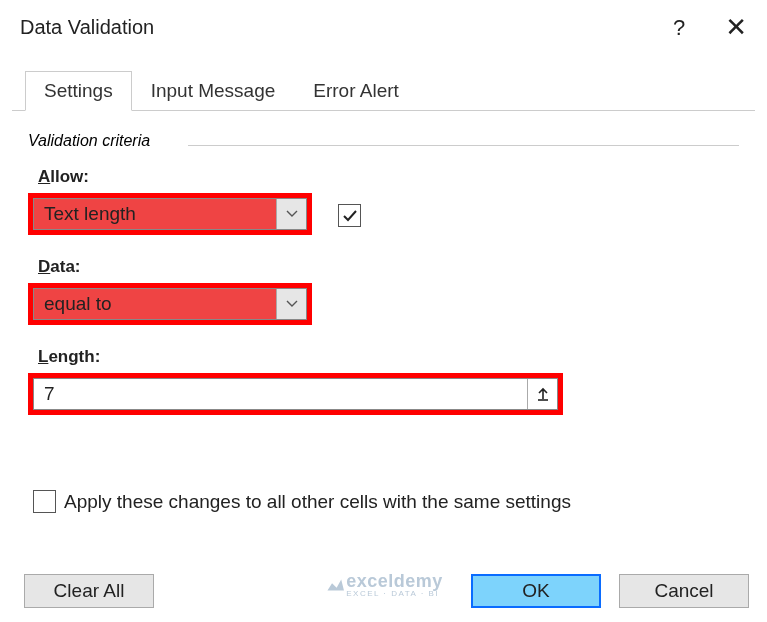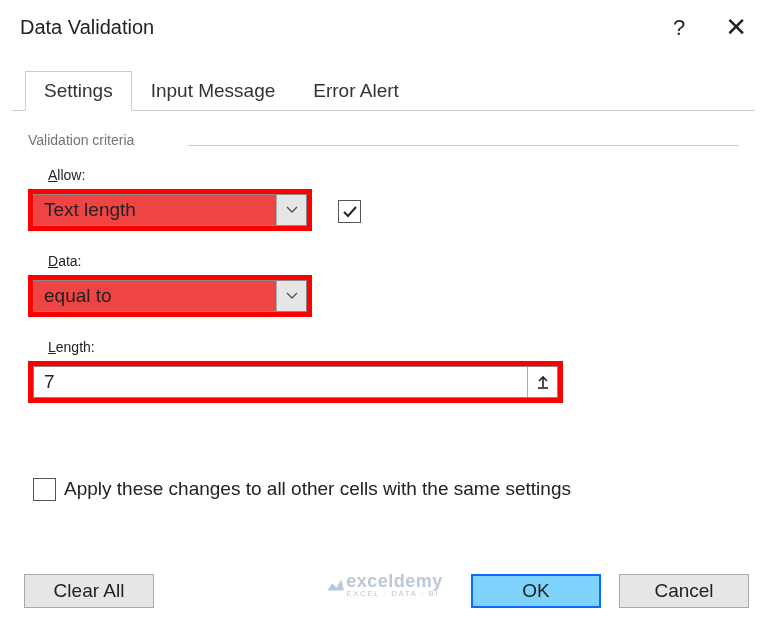--- a/index.html
+++ b/index.html
@@ -12,44 +12,44 @@
 .close-btn { font-size: 26px; color: #222; cursor: pointer; font-weight: 300; }
 
 .tabs { display: flex; padding-left: 25px; margin-top: 20px; position: relative; }
 .tabline { position: absolute; bottom: 0; left: 12px; right: 12px; height: 1px; background: #ccc; }
 .tab { font-size: 19px; color: #333; padding: 8px 18px; border: 1px solid transparent; position: relative; cursor: pointer; }
 .tab.active { border: 1px solid #ccc; border-bottom: 1px solid #fff; background: #fff; z-index: 2; }
 
 .content { padding: 24px 28px 0 28px; }
 
 .groupbox { position: relative; padding-top: 10px; }
-.groupbox .legend { font-size: 14px; color: #737373; position: absolute; top: -3px; left: 0; background: #fff; padding-right: 10px; }
+.groupbox .legend { font-size: 16px; color: #000000; position: absolute; top: -3px; left: 0; background: #fff; padding-right: 10px; font-style: italic; }
 .groupbox .line { position: absolute; top: 10px; left: 160px; right: 0; height: 1px; background: #ccc; }
 
 .fieldrow { margin-top: 22px; }
-.lbl { font-size: 14px; color: #222; display: block; margin-bottom: 6px; margin-left: 20px; }
+.lbl { font-size: 17px; color: #222; display: block; margin-bottom: 6px; margin-left: 10px; font-weight: bold; }
 .lbl .ul { text-decoration: underline; }
 
 .red-wrap { border: 5px solid #f00; display: inline-block; }
 .dropdown { display: inline-flex; align-items: center; width: 274px; height: 32px; background: #ef4444; border: 1px solid #888; }
 .dropdown .dd-text { flex: 1; padding: 0 10px; font-size: 19px; color: #222; }
 .dd-btn { width: 30px; height: 30px; background: #e6e6e6; border-left: 1px solid #aaa; display: flex; align-items: center; justify-content: center; cursor: pointer; }
 .dd-btn svg { width: 12px; height: 8px; }
 
 .check-inline { display: inline-flex; align-items: center; margin-left: 22px; vertical-align: middle; }
 .chkbox { width: 23px; height: 23px; border: 1px solid #555; display: inline-flex; align-items: center; justify-content: center; background: #fff; cursor: pointer; }
 .chkbox svg { width: 16px; height: 14px; }
 .chk-label { font-size: 19px; color: #222; margin-left: 8px; }
 
 .textinput-wrap { display: inline-flex; align-items: center; width: 525px; height: 32px; border: 1px solid #888; background: #fff; }
 .textinput-wrap .val { flex: 1; padding: 0 10px; font-size: 19px; color: #222; }
 .ref-btn { width: 30px; height: 30px; display: flex; align-items: center; justify-content: center; border-left: 1px solid #aaa; cursor: pointer; }
 .ref-btn svg { width: 14px; height: 14px; }
 
-.apply-row { margin-top: 75px; display: flex; align-items: flex-start; margin-left: 5px; }
+.apply-row { margin-top: 75px; display: flex; align-items: center; margin-left: 5px; }
 
 .btnbar { position: absolute; bottom: 14px; left: 24px; right: 18px; display: flex; align-items: center; }
 .btn { width: 130px; height: 34px; border: 1px solid #aaa; background: #e6e6e6; font-size: 19px; color: #222; display: flex; align-items: center; justify-content: center; cursor: pointer; }
 .btn.primary { border: 2px solid #0a6cff; background: #7dd3fc; }
 
 .watermark { position: absolute; left: 50%; transform: translateX(-50%); bottom: 24px; color: #b9c9d8; display: flex; align-items: center; gap: 0; pointer-events: none; }
 .watermark .wm-top { font-size: 18px; font-weight: 600; letter-spacing: 0.5px; }
 .watermark .wm-sub { font-size: 8px; letter-spacing: 1.5px; display: block; margin-top: -3px; }
 .watermark svg { width: 22px; height: 22px; }
 </style>

